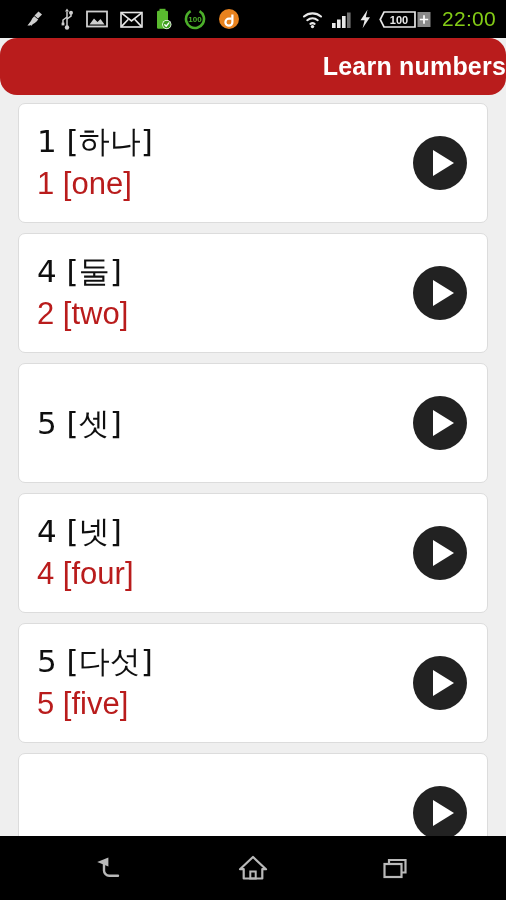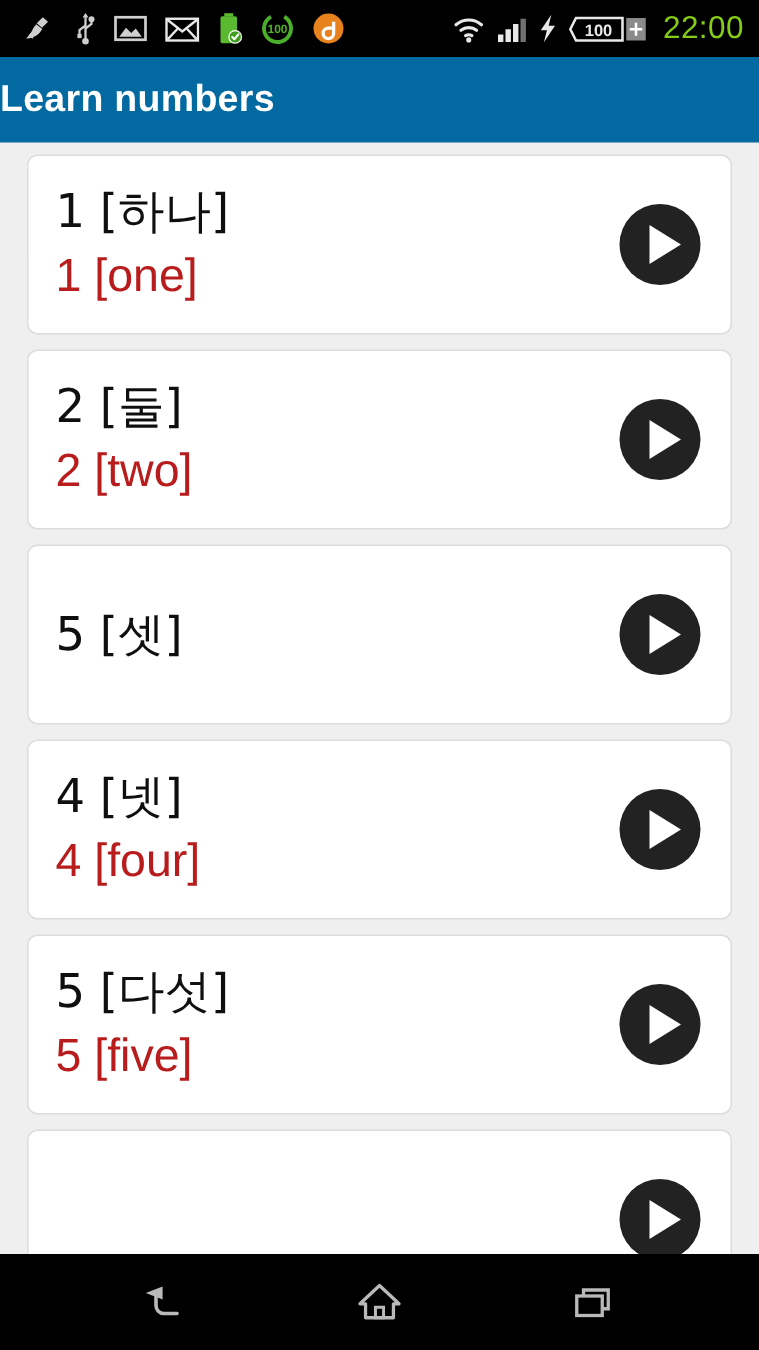--- a/index.html
+++ b/index.html
@@ -17,21 +17,21 @@
     overflow: hidden;
     background: #efefef;
   }
 
   
   .status-bar {
     height: 38px;
     background: #000000;
     display: flex;
     align-items: center;
-    padding: 0 10px 0 16px;
+    padding: 0 10px 0 26px;
     box-sizing: border-box;
   }
   .status-left {
     display: flex;
     align-items: center;
     gap: 12px;
     flex: 1;
   }
   .status-right {
     display: flex;
@@ -43,24 +43,25 @@
     color: #84cc16;
     font-size: 21px;
     letter-spacing: 0.3px;
     margin-left: 4px;
     font-family: "Liberation Sans", sans-serif;
   }
 
   
   .title-bar {
     height: 57px;
-    background: #0369a1;
-    display: flex;
-    align-items: center;
-    justify-content: flex-start;
+    background: #b91c1c;
+    display: flex;
+    align-items: center;
+    justify-content: flex-end;
+    border-radius: 17px;
   }
   .title-text {
     color: #ffffff;
     font-size: 25px;
     font-weight: bold;
     letter-spacing: 0.2px;
   }
 
   
   .list {
@@ -251,21 +252,21 @@
         <div class="line-primary">1 [하나]</div>
         <div class="line-secondary">1 [one]</div>
       </div>
       <div class="play-btn">
           <div class="play-tri"></div>
         </div>
     </div>
 
     <div class="card">
       <div class="card-texts">
-        <div class="line-primary">2 [둘]</div>
+        <div class="line-primary">4 [둘]</div>
         <div class="line-secondary">2 [two]</div>
       </div>
       <div class="play-btn">
           <div class="play-tri"></div>
         </div>
     </div>
 
     <div class="card">
       <div class="card-texts">
         <div class="line-primary">5 [셋]</div>

